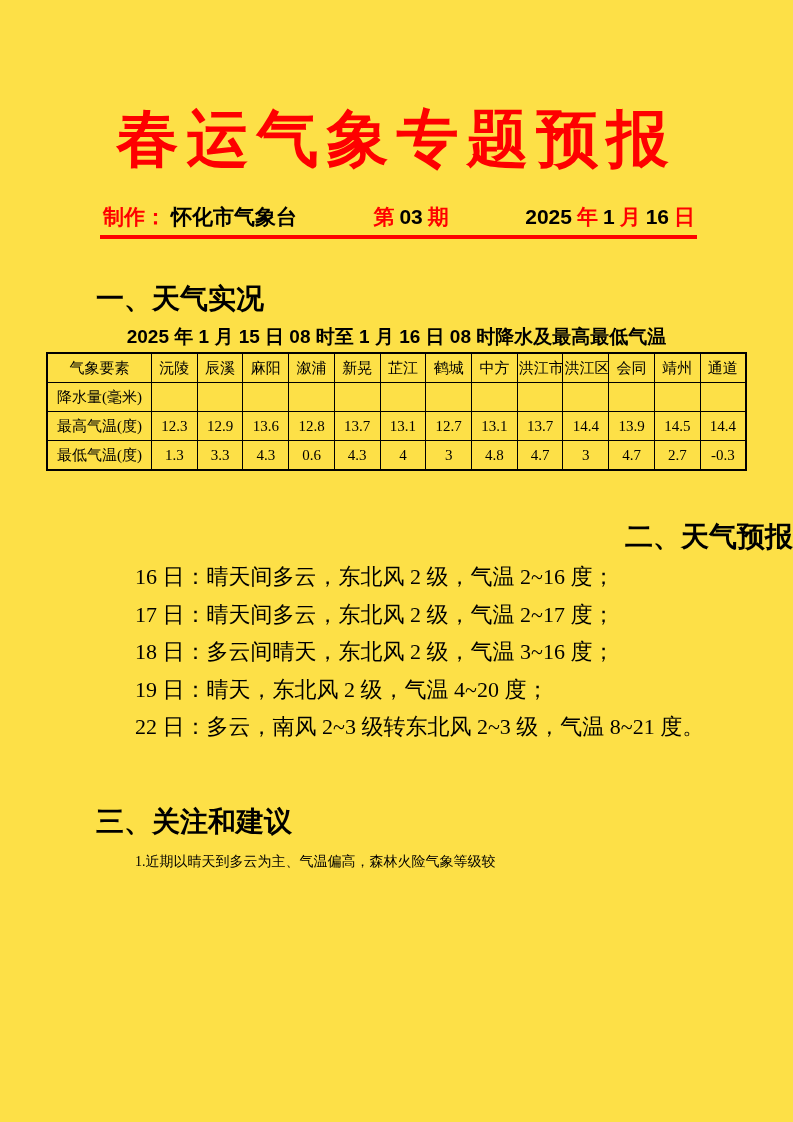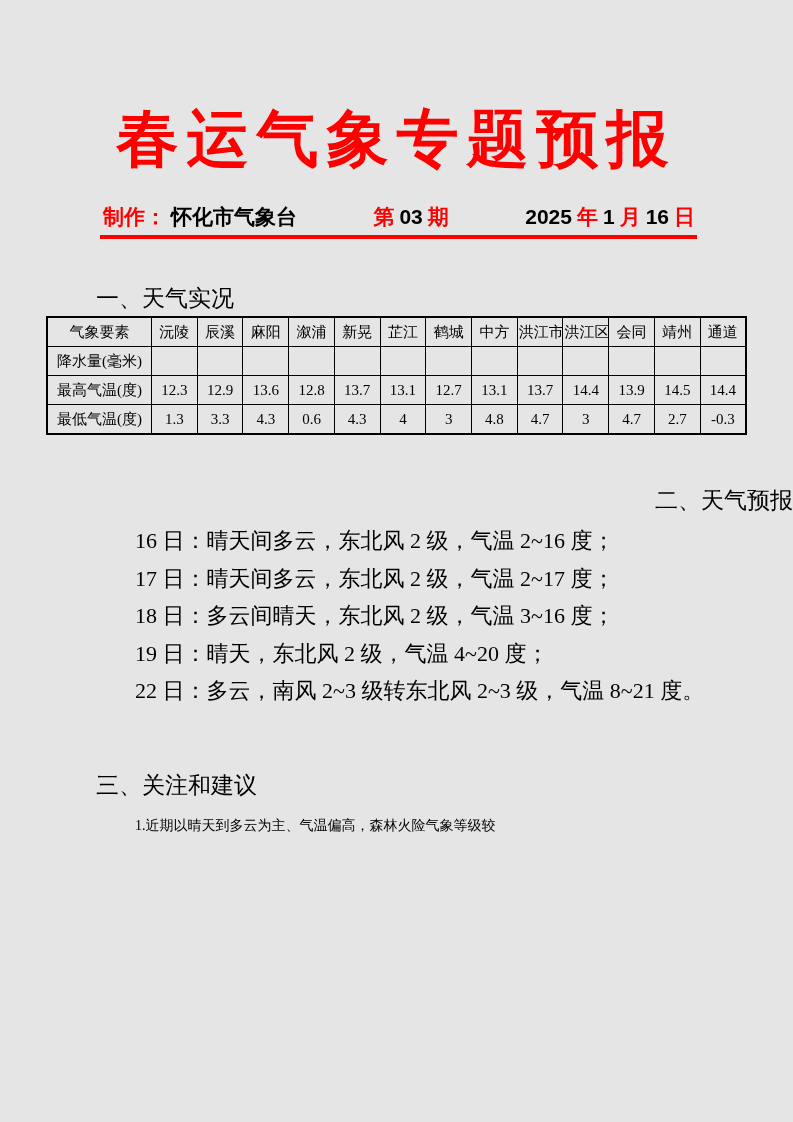--- a/index.html
+++ b/index.html
@@ -1,20 +1,20 @@
 <!DOCTYPE html>
 <html><head>
 <meta charset="utf-8">
 <style>
   html,body { margin:0; padding:0; background:#ffffff; }
   .page {
     position:relative;
     width:793px; height:1122px;
     margin:0 auto;
-    background:#e5e5e5;
+    background:#fde047;
     color:#000;
     font-family:"Liberation Serif","DejaVu Serif",serif;
     overflow:hidden;
   }
   .doc-title {
     margin:92px 0 0 0;
     text-align:center;
     color:#fe0000;
     font-size:62px;
     line-height:93px;
@@ -35,22 +35,22 @@
   .info-group { display:flex; gap:5px; }
   .red  { color:#fe0000; }
   .black{ color:#000000; }
   .red-rule {
     height:4px;
     background:#fe0000;
     margin:6px 96px 0 100px;
   }
   .sec-heading {
     font-family:"Liberation Sans","DejaVu Sans",sans-serif;
-    font-size:23px;
-    font-weight:normal;
+    font-size:28px;
+    font-weight:bold;
     line-height:27px;
     margin:46px 0 0 96px;
   }
   .table-title {
     text-align:center;
     font-weight:bold;
     font-size:19px;
     line-height:22px;
     margin-top:14px;
     font-family:"Liberation Sans","DejaVu Sans",sans-serif;
@@ -125,20 +125,21 @@
       <span class="red">月</span>
       <span class="black">16</span>
       <span class="red">日</span>
     </div>
   </div>
 
   <div class="red-rule"></div>
 
   <h2 class="sec-heading">一、天气实况</h2>
 
+  <div class="table-title">2025 年 1 月 15 日 08 时至 1 月 16 日 08 时降水及最高最低气温</div>
 
   <table class="weather-table">
     <thead>
       <tr id="table-head-row">
           <th class="col-label">气象要素</th>
           <th>沅陵</th>
           <th>辰溪</th>
           <th>麻阳</th>
           <th>溆浦</th>
           <th>新晃</th>

